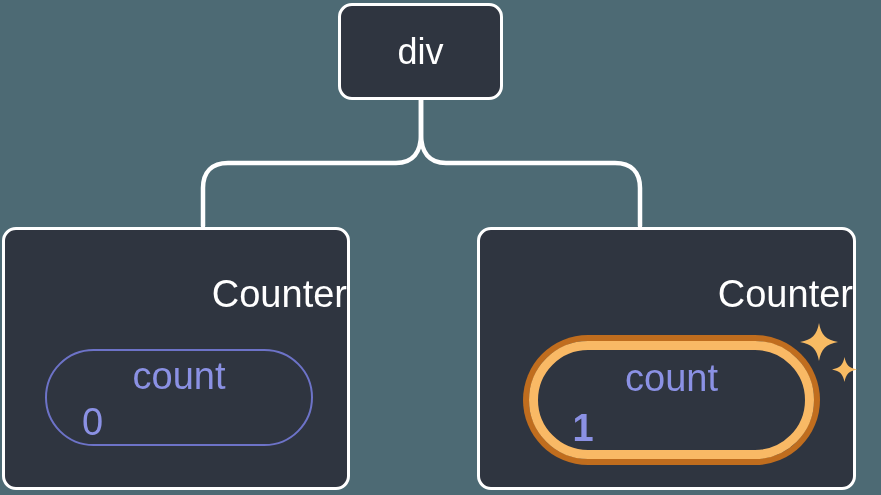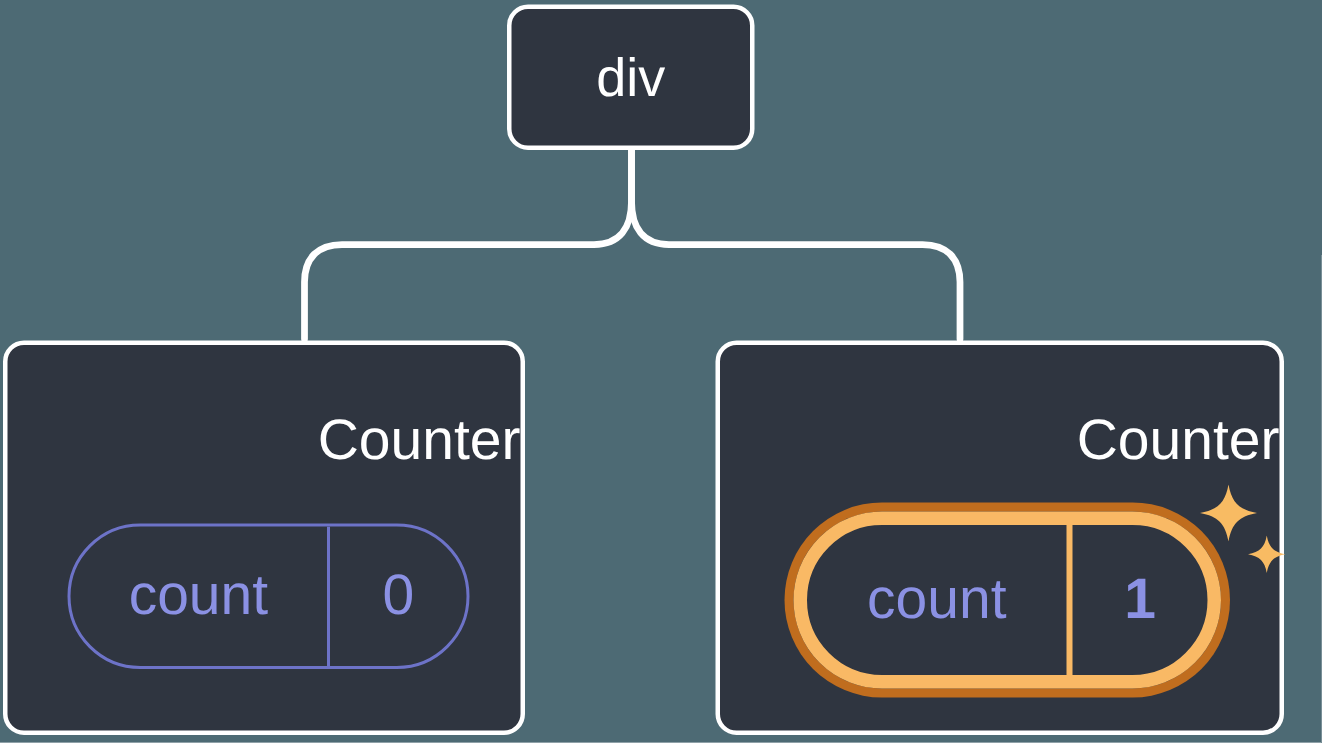--- a/index.html
+++ b/index.html
@@ -57,20 +57,21 @@
   }
 
   .pill {
     position: absolute;
     display: flex;
     align-items: stretch;
     box-sizing: border-box;
     border-radius: 999px;
     overflow: hidden;
     font-size: 38px;
+    flex-direction: column;
   }
 
   .pill-plain {
     left: 40px; top: 119px;
     width: 268px; height: 97px;
     border: 2.5px solid #6d73c8;
     color: #8b91e4;
   }
   .pill-plain .pill-divider { width: 2.5px; background: #6d73c8; }
 

